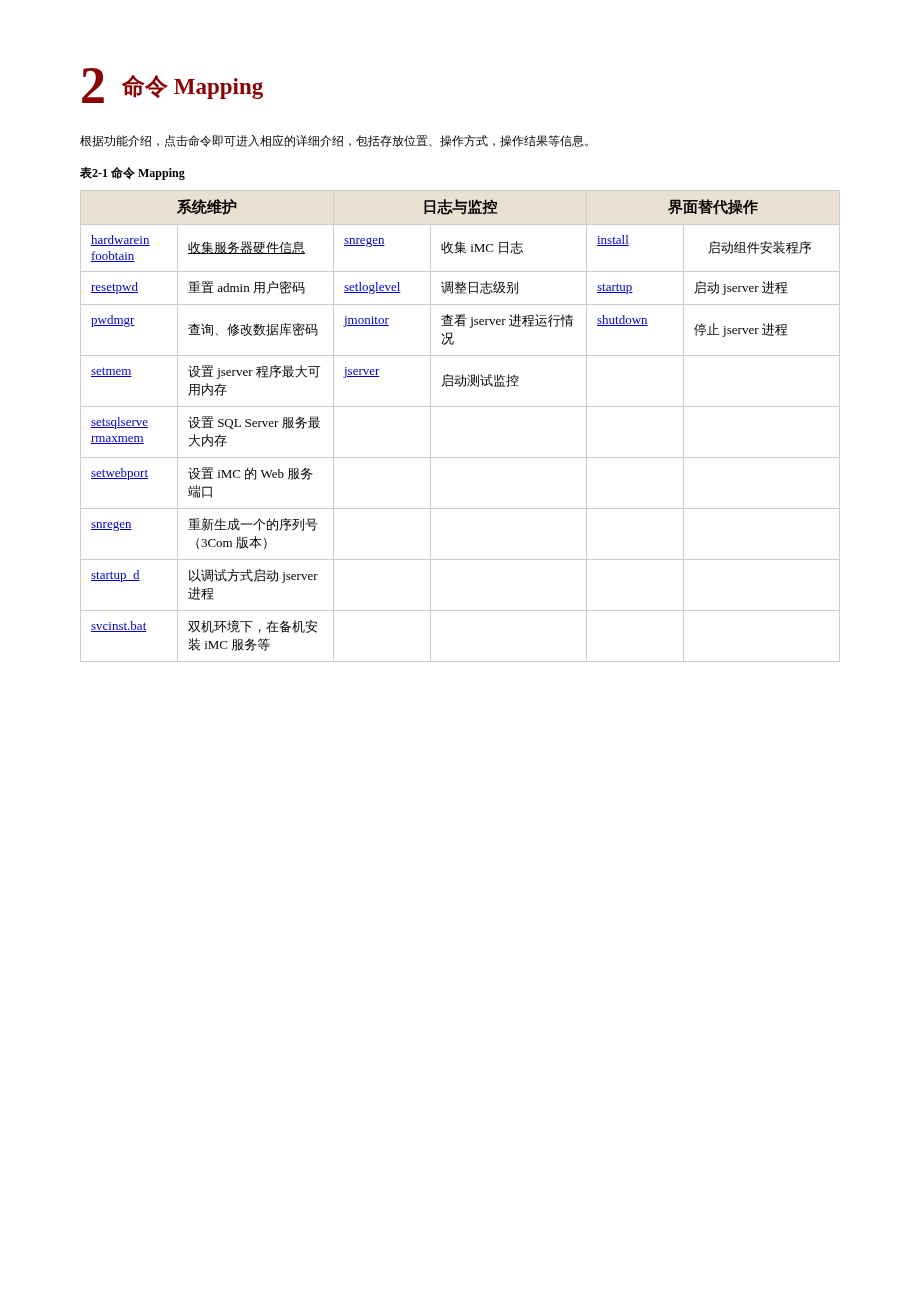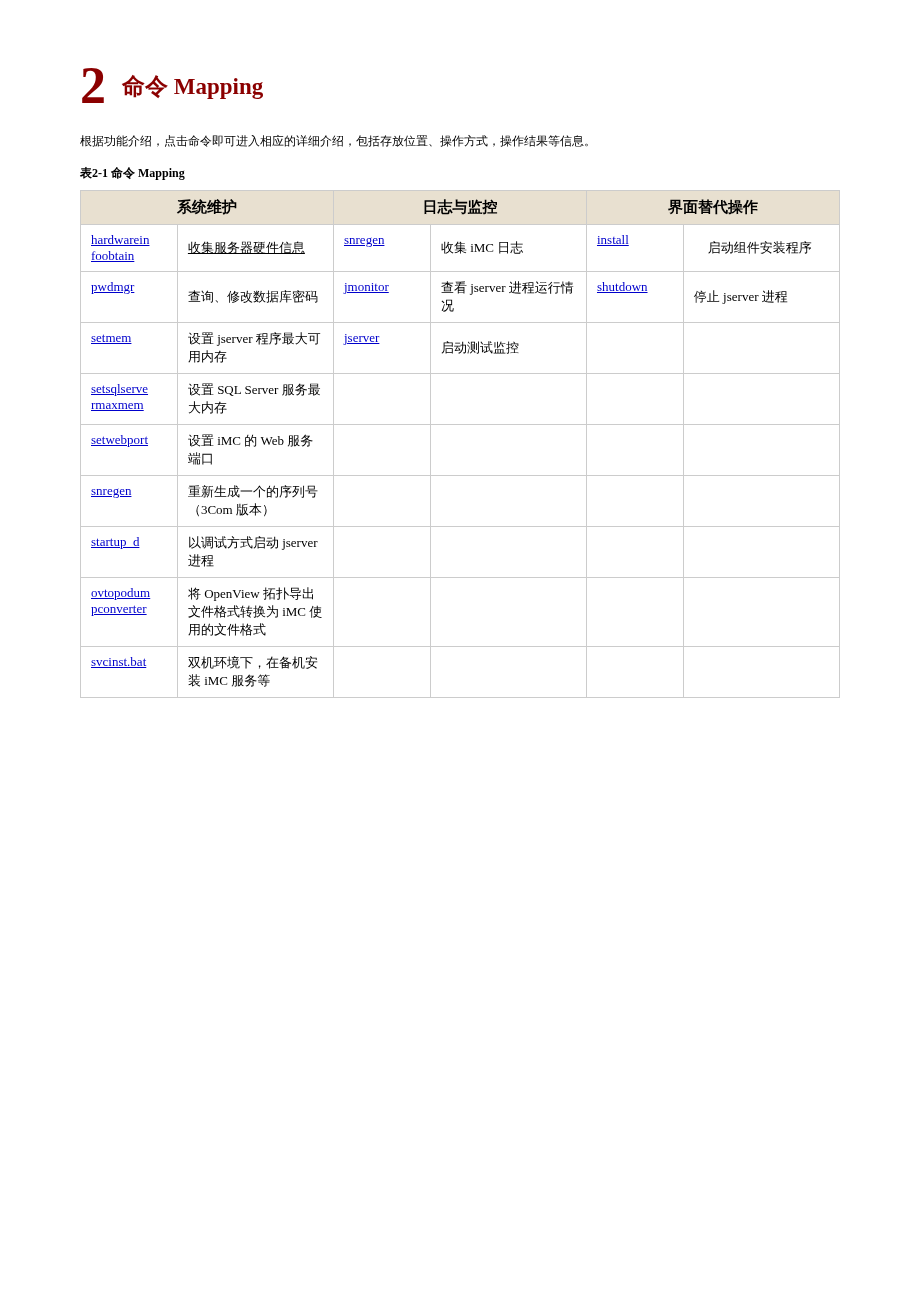--- a/index.html
+++ b/index.html
@@ -92,20 +92,28 @@
   <tbody id="table-body">
   <tr>
         <td style="width: 90px; vertical-align: top;"><span class="cmd-link">hardwarein<br>foobtain</span></td>
         <td style="width: 145px; text-decoration: underline;">收集服务器硬件信息</td>
         <td style="width: 90px; vertical-align: top;"><span class="cmd-link">snregen</span></td>
         <td style="width: 145px;">收集 iMC 日志</td>
         <td style="width: 90px; vertical-align: top;"><span class="cmd-link">install</span></td>
         <td style="width: 145px; padding-left: 24px;">启动组件安装程序</td>
       </tr>
       <tr>
+        <td style="width: 90px; vertical-align: top;"><span class="cmd-link">resetpwd</span></td>
+        <td style="width: 145px;">重置 admin 用户密码</td>
+        <td style="width: 90px; vertical-align: top;"><span class="cmd-link">setloglevel</span></td>
+        <td style="width: 145px;">调整日志级别</td>
+        <td style="width: 90px; vertical-align: top;"><span class="cmd-link">startup</span></td>
+        <td style="width: 145px;">启动 jserver 进程</td>
+      </tr>
+      <tr>
         <td style="width: 90px; vertical-align: top;"><span class="cmd-link">pwdmgr</span></td>
         <td style="width: 145px;">查询、修改数据库密码</td>
         <td style="width: 90px; vertical-align: top;"><span class="cmd-link">jmonitor</span></td>
         <td style="width: 145px;">查看 jserver 进程运行情况</td>
         <td style="width: 90px; vertical-align: top;"><span class="cmd-link">shutdown</span></td>
         <td style="width: 145px; margin-left: 28px;">停止 jserver 进程</td>
       </tr>
       <tr>
         <td style="width: 90px; vertical-align: top;"><span class="cmd-link">setmem</span></td>
         <td style="width: 145px;">设置 jserver 程序最大可用内存</td>
@@ -140,28 +148,20 @@
       </tr>
       <tr>
         <td style="width: 90px; vertical-align: top;"><span class="cmd-link">startup_d</span></td>
         <td style="width: 145px;">以调试方式启动 jserver 进程</td>
         <td style="width: 90px; vertical-align: top;"></td>
         <td style="width: 145px;"></td>
         <td style="width: 90px; vertical-align: top;"></td>
         <td style="width: 145px;"></td>
       </tr>
       <tr>
-        <td style="width: 90px; vertical-align: top;"><span class="cmd-link">ovtopodum<br>pconverter</span></td>
-        <td style="width: 145px;">将 OpenView 拓扑导出文件格式转换为 iMC 使用的文件格式</td>
-        <td style="width: 90px; vertical-align: top;"></td>
-        <td style="width: 145px;"></td>
-        <td style="width: 90px; vertical-align: top;"></td>
-        <td style="width: 145px;"></td>
-      </tr>
-      <tr>
         <td style="width: 90px; vertical-align: top;"><span class="cmd-link">svcinst.bat</span></td>
         <td style="width: 145px;">双机环境下，在备机安装 iMC 服务等</td>
         <td style="width: 90px; vertical-align: top;"></td>
         <td style="width: 145px;"></td>
         <td style="width: 90px; vertical-align: top;"></td>
         <td style="width: 145px;"></td>
       </tr>
     </tbody>
 </table>
 

